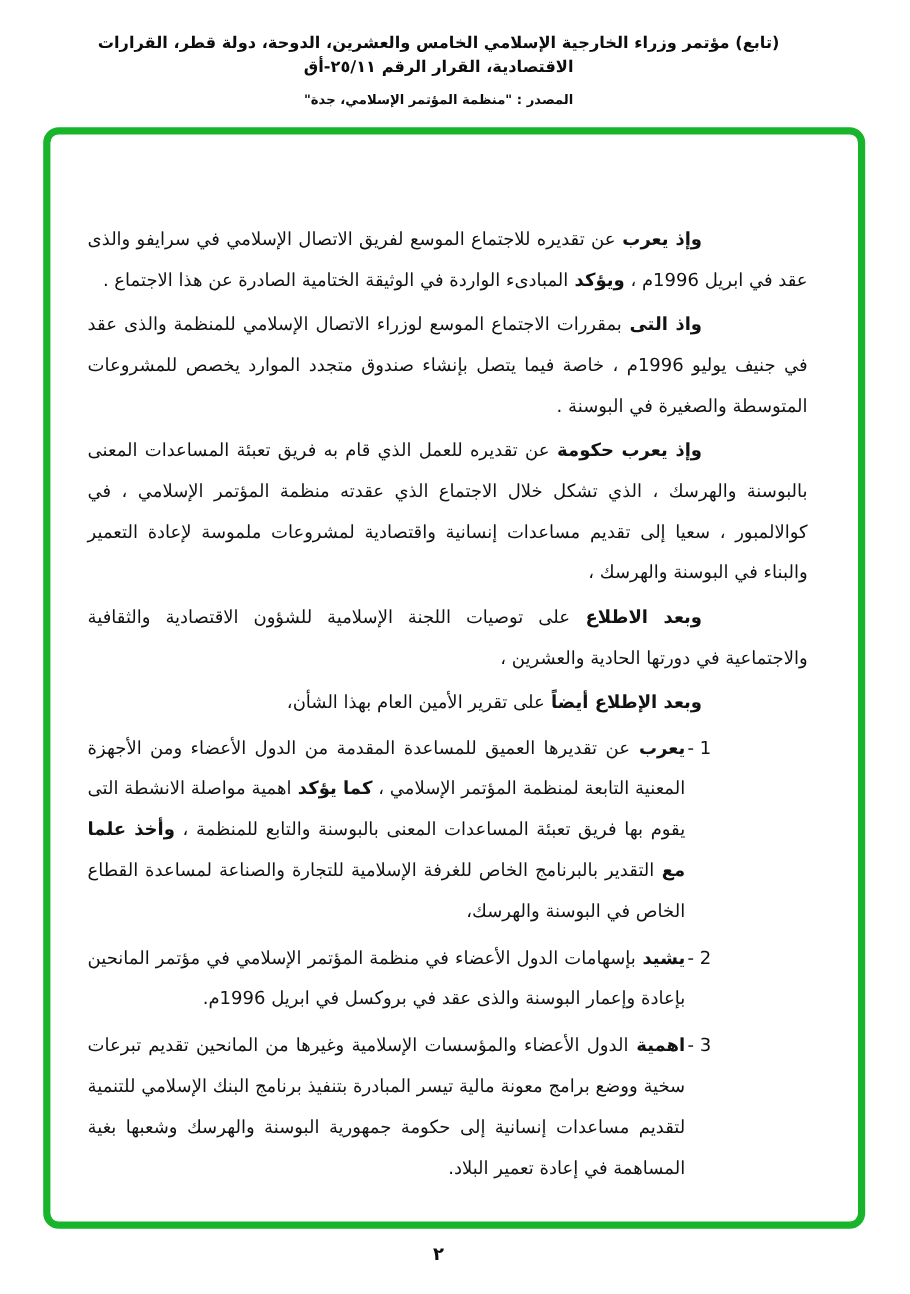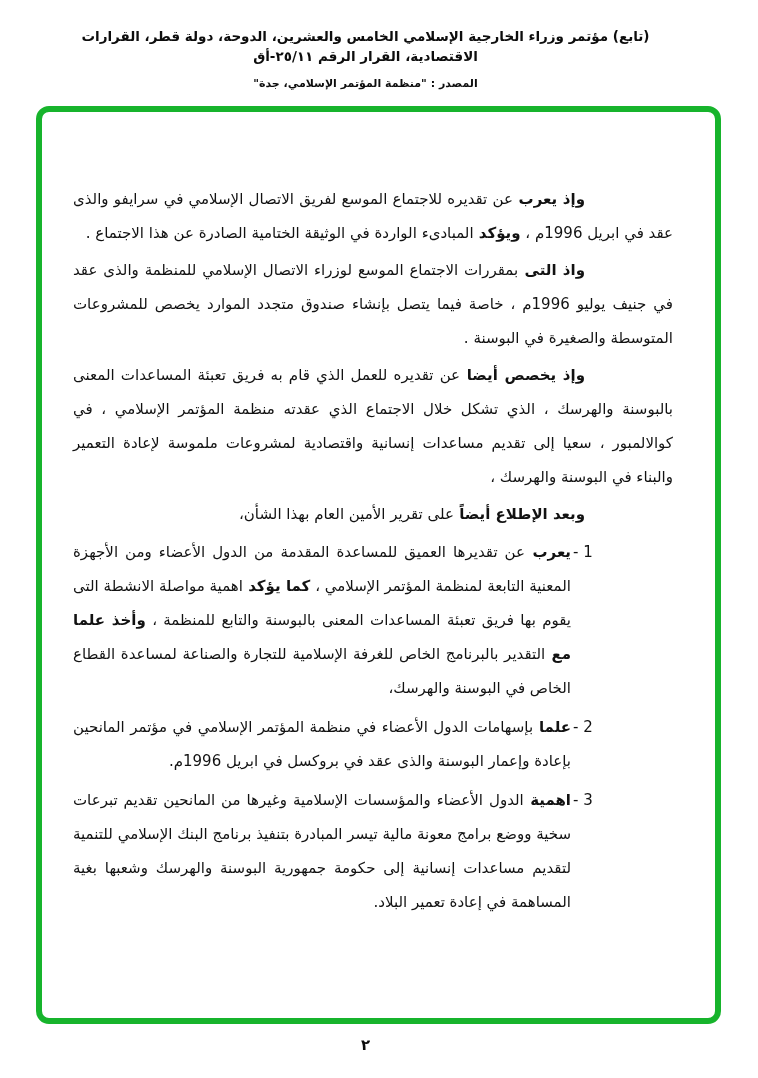--- a/index.html
+++ b/index.html
@@ -102,33 +102,34 @@
     <div class="h1">(تابع) مؤتمر وزراء الخارجية الإسلامي الخامس والعشرين، الدوحة، دولة قطر، القرارات الاقتصادية، القرار الرقم ٢٥/١١-أق</div>
     <div class="h2">المصدر :  "منظمة المؤتمر الإسلامي، جدة"</div>
   </div>
 
   <div class="frame"></div>
 
   <div class="content">
 
     <p class="para"><span class="b">وإذ يعرب </span><span>عن تقديره للاجتماع الموسع لفريق الاتصال الإسلامي في سرايفو والذى عقد في ابريل 1996م ، </span><span class="b">ويؤكد </span><span>المبادىء الواردة في الوثيقة الختامية الصادرة عن هذا الاجتماع .</span></p>
     <p class="para"><span class="b">واذ التى </span><span>بمقررات الاجتماع الموسع لوزراء الاتصال الإسلامي للمنظمة والذى عقد في جنيف يوليو 1996م ، خاصة فيما يتصل بإنشاء صندوق متجدد الموارد يخصص للمشروعات المتوسطة والصغيرة في البوسنة .</span></p>
-    <p class="para"><span class="b">وإذ يخصص أيضا </span><span>عن تقديره للعمل الذي قام به فريق تعبئة المساعدات المعنى بالبوسنة والهرسك ، الذي تشكل خلال الاجتماع الذي عقدته منظمة المؤتمر الإسلامي ، في كوالالمبور ، سعيا إلى تقديم مساعدات إنسانية واقتصادية لمشروعات ملموسة لإعادة التعمير والبناء في البوسنة والهرسك ،</span></p>
+    <p class="para"><span class="b">وإذ يعرب حكومة </span><span>عن تقديره للعمل الذي قام به فريق تعبئة المساعدات المعنى بالبوسنة والهرسك ، الذي تشكل خلال الاجتماع الذي عقدته منظمة المؤتمر الإسلامي ، في كوالالمبور ، سعيا إلى تقديم مساعدات إنسانية واقتصادية لمشروعات ملموسة لإعادة التعمير والبناء في البوسنة والهرسك ،</span></p>
+    <p class="para"><span class="b">وبعد الاطلاع </span><span>على توصيات اللجنة الإسلامية للشؤون الاقتصادية والثقافية والاجتماعية في دورتها الحادية والعشرين ،</span></p>
     <p class="para"><span class="b">وبعد الإطلاع أيضاً </span><span>على تقرير الأمين العام بهذا الشأن،</span></p>
 
     <div class="items">
 
       <div class="item">
         <div class="marker">1 -</div>
         <div class="itext"><span class="b">يعرب </span><span>عن تقديرها العميق للمساعدة المقدمة من الدول الأعضاء ومن الأجهزة المعنية التابعة لمنظمة المؤتمر الإسلامي ، </span><span class="b">كما يؤكد </span><span>اهمية مواصلة الانشطة التى يقوم بها فريق تعبئة المساعدات المعنى بالبوسنة والتابع للمنظمة ، </span><span class="b">وأخذ علما مع </span><span>التقدير بالبرنامج الخاص للغرفة الإسلامية للتجارة والصناعة لمساعدة القطاع الخاص في البوسنة والهرسك،</span></div>
       </div>
 
       <div class="item">
         <div class="marker">2 -</div>
-        <div class="itext"><span class="b">علما </span><span>بإسهامات الدول الأعضاء في منظمة المؤتمر الإسلامي في مؤتمر المانحين بإعادة وإعمار البوسنة والذى عقد في بروكسل في ابريل 1996م.</span></div>
+        <div class="itext"><span class="b">يشيد </span><span>بإسهامات الدول الأعضاء في منظمة المؤتمر الإسلامي في مؤتمر المانحين بإعادة وإعمار البوسنة والذى عقد في بروكسل في ابريل 1996م.</span></div>
       </div>
 
       <div class="item">
         <div class="marker">3 -</div>
         <div class="itext"><span class="b">اهمية </span><span>الدول الأعضاء والمؤسسات الإسلامية وغيرها من المانحين تقديم تبرعات سخية ووضع برامج معونة مالية تيسر المبادرة بتنفيذ برنامج البنك الإسلامي  للتنمية لتقديم مساعدات إنسانية إلى حكومة جمهورية البوسنة والهرسك وشعبها بغية المساهمة في إعادة تعمير البلاد.</span></div>
       </div>
 
     </div>
   </div>
 

